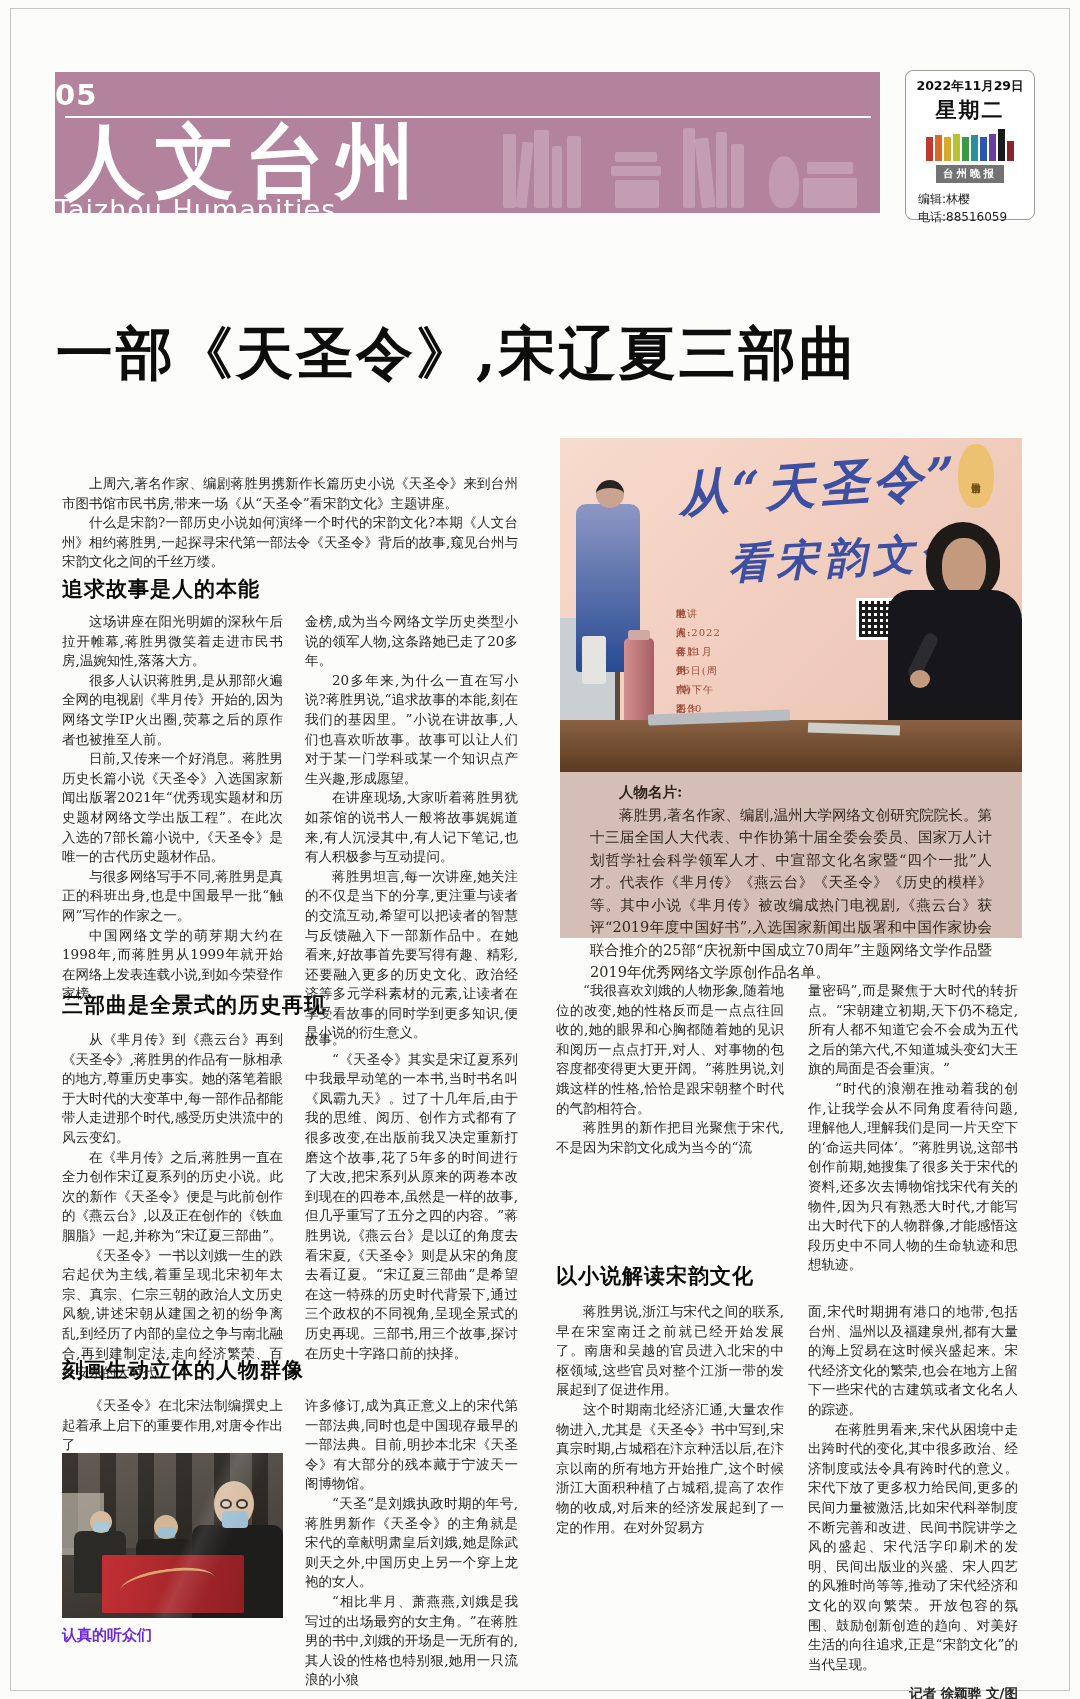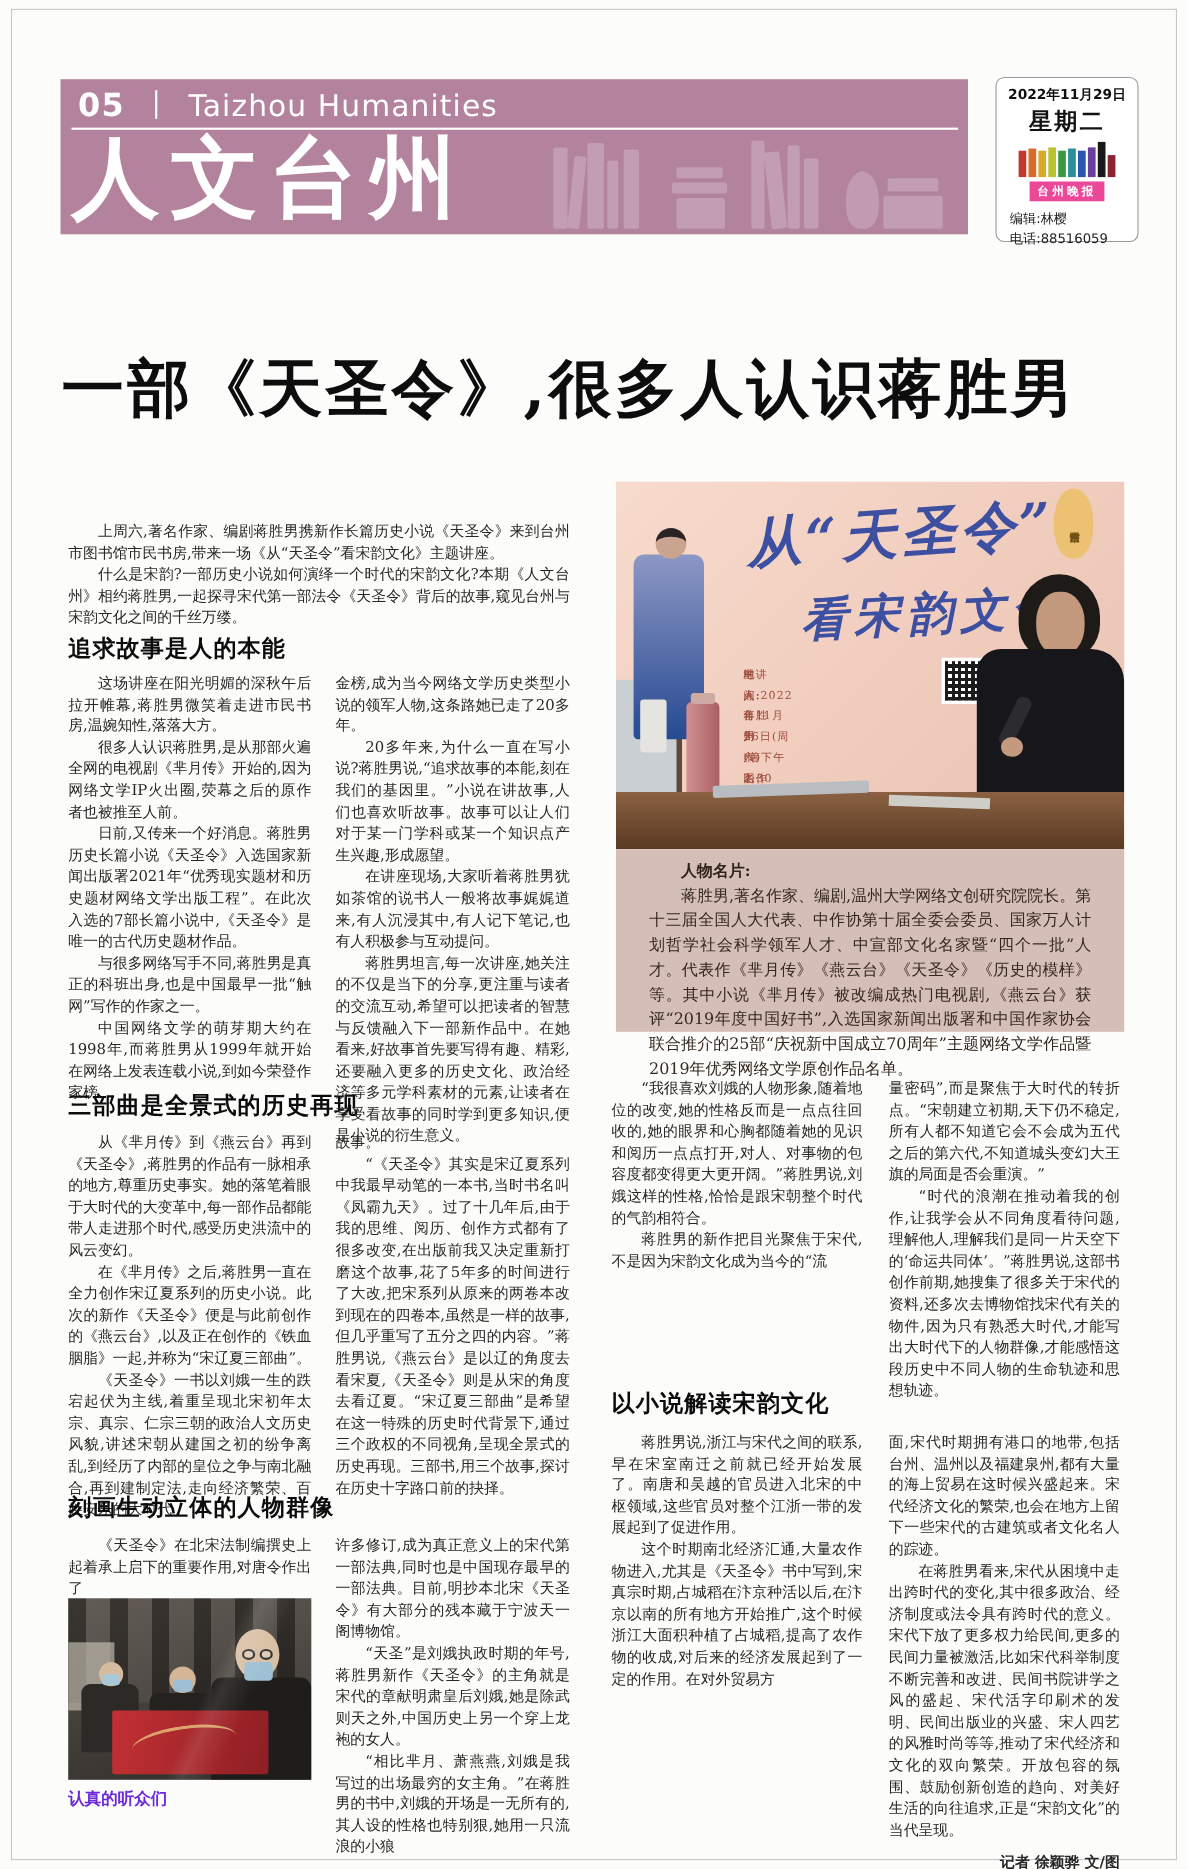--- a/index.html
+++ b/index.html
@@ -8,42 +8,42 @@
     position:relative; width:1080px; height:1699px; margin:0 auto;
     background:#fcfcfa; overflow:hidden;
     font-family:"DejaVu Serif","Liberation Serif",serif; color:#262626;
   }
   .frame { position:absolute; left:10px; top:8px; right:10px; bottom:8px;
            border:1px solid #c6c6c6; pointer-events:none; }
 
   
   .banner { position:absolute; left:55px; top:72px; width:825px; height:141px;
             background:#b3839d; overflow:hidden; }
-  .banner-top { position:absolute; left:16px; top:6px; color:#fff;
+  .banner-top { position:absolute; left:0; top:6px; color:#fff;
                 font-family:"DejaVu Sans","Liberation Sans",sans-serif;
-                font-size:27px; letter-spacing:1px; display:flex; align-items:baseline; gap:28px; }
+                font-size:27px; letter-spacing:1px; display:flex; align-items:baseline; gap:28px;flex-direction:column; }
   .banner-top .pageno { font-weight:bold; font-size:29px; }
   .banner-top .sep { display:inline-block; width:2px; height:26px; background:#fff;
                      align-self:center; }
   .banner-rule { position:absolute; left:10px; top:44px; width:806px; height:2px; background:#ffffff; }
   .banner-cn { position:absolute; left:10px; top:46px; color:#ffffff;
                font-family:"DejaVu Sans","Liberation Sans",sans-serif;
                font-weight:bold; font-size:80px; letter-spacing:10px; line-height:1.1; }
   .book { position:absolute; background:rgba(255,255,255,0.22); border-radius:2px; }
   .blob { position:absolute; background:rgba(255,255,255,0.20); border-radius:50% 50% 40% 40%; }
 
   
   .datebox { position:absolute; left:905px; top:70px; width:130px; height:150px;
              background:#fff; border:1px solid #9a9a9a; border-radius:8px;
              font-family:"DejaVu Sans","Liberation Sans",sans-serif; text-align:center; }
   .datebox .d { font-size:12.5px; font-weight:bold; margin-top:7px; color:#111; }
   .datebox .w { font-size:21px; font-weight:bold; margin-top:1px; color:#111; letter-spacing:2px; }
   .bars { display:flex; align-items:flex-end; justify-content:center; gap:2px; height:32px; margin-top:5px; }
   .bars i { display:block; width:7px; }
-  .brand { display:inline-block; margin-top:4px; background:#ec4899; color:#fff;
+  .brand { display:inline-block; margin-top:4px; background:#737373; color:#fff;
            font-size:10.5px; font-weight:bold; letter-spacing:3px; padding:2px 7px;
            font-family:"DejaVu Serif","Liberation Serif",serif; }
   .ed { text-align:left; margin:7px 0 0 12px; font-size:12px; line-height:18px; color:#222; }
 
   
   .kicker { position:absolute; left:58px; top:266px; font-size:25px; color:#151515; letter-spacing:2px; }
   .headline { position:absolute; left:56px; top:316px; width:970px; white-space:nowrap;
               font-size:57px; font-weight:bold; color:#0d0d0d; letter-spacing:3px; }
 
   
@@ -192,21 +192,21 @@
       <i style="background:#1a1a1a;height:32px;"></i>
       <i style="background:#8a2430;height:20px;"></i>
     </div>
     <div><span class="brand">台州晚报</span></div>
     <div class="ed">
       <div>编辑:林樱</div>
       <div>电话:88516059</div>
     </div>
   </div>
 
-  <div class="headline">一部《天圣令》,很多人认识蒋胜男</div>
+  <div class="headline">一部《天圣令》,宋辽夏三部曲</div>
 
   <div class="lede txt">
     <p>上周六,著名作家、编剧蒋胜男携新作长篇历史小说《天圣令》来到台州市图书馆市民书房,带来一场《从“天圣令”看宋韵文化》主题讲座。</p>
     <p>什么是宋韵?一部历史小说如何演绎一个时代的宋韵文化?本期《人文台州》相约蒋胜男,一起探寻宋代第一部法令《天圣令》背后的故事,窥见台州与宋韵文化之间的千丝万缕。</p>
   </div>
 
   <div class="pm">
     <div class="poster"></div>
     <div class="window"></div>
     <div class="fig"></div>

